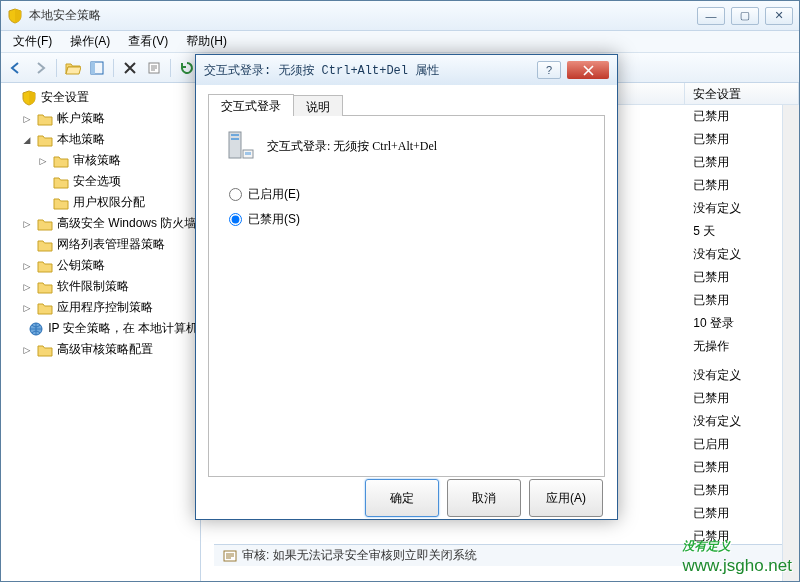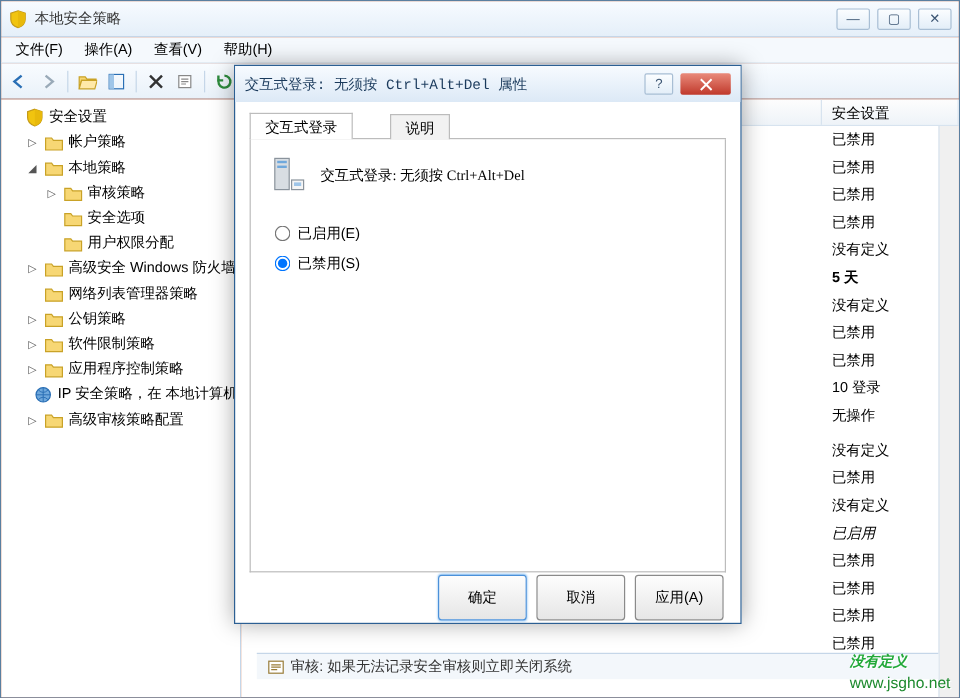--- a/index.html
+++ b/index.html
@@ -40,34 +40,34 @@
 
 
 .dialog { position:absolute; left:195px; top:54px; width:423px; height:466px; background:#fff; border:1px solid #2c5f93; box-shadow:0 0 18px rgba(0,0,0,0.35); z-index:10; }
 .dlg-title { height:30px; background:linear-gradient(#f7fbff,#dce9f6); display:flex; align-items:center; padding:0 8px; }
 .dlg-title .t { flex:1; color:#1a3a5c;font-family:Liberation Mono, monospace; }
 .dlg-help { width:24px; height:18px; border:1px solid #a8bed4; border-radius:2px; background:linear-gradient(#fbfdff,#e3eef8); display:flex; align-items:center; justify-content:center; margin-right:6px; font-size:11px; color:#3b5573; cursor:pointer;}
 .dlg-close { width:42px; height:18px; border-radius:2px; background:linear-gradient(#e98a7b,#c0392b); display:flex; align-items:center; justify-content:center; color:#fff; cursor:pointer; }
 .dlg-body { padding:8px 12px 0 12px; height:calc(100% - 30px - 42px); }
 .dlg-tabs { display:flex; border-bottom:1px solid #bcbcbc; height:23px; }
 .dlg-tab { padding:3px 12px 0 12px; border:1px solid #bcbcbc; border-bottom:none; background:#fff; position:relative; top:1px; margin-right:-1px; cursor:pointer; }
-.dlg-tab.inactive { background:#f2f2f2; top:2px; height:21px;margin-left:32px; }
+.dlg-tab.inactive { background:#f2f2f2; top:2px; height:21px; }
 .dlg-tabcontent { border:1px solid #bcbcbc; border-top:none; height:calc(100% - 23px); padding:14px; }
 .dlg-hdr { display:flex; align-items:center; gap:12px; margin-bottom:24px; }
 .dlg-icon { width:32px; height:32px; }
 .radio-group { margin-left:6px; }
 .radio-row { display:flex; align-items:center; gap:6px; margin-bottom:8px; }
 .dlg-footer { height:42px; display:flex; align-items:center; justify-content:flex-end; gap:8px; padding:0 14px; }
 .btn { min-width:74px; height:38px; border:1px solid #8a8a8a; border-radius:3px; background:linear-gradient(#fdfdfd,#e6e6e6); cursor:pointer; padding:4px 10px; }
 .btn.primary { border:1px solid #4a90d9; box-shadow:0 0 2px #6fb3f0; }
 
 .folder-icon svg, .ticon svg { display:block; }
 
 .watermark { position:absolute; right:8px; bottom:6px; font-size:22px; font-weight:800; color:#23a939; font-style:italic; z-index:20; text-shadow:1px 1px 0 #fff; }
-.watermark small { display:block; font-size:13px; font-weight:normal; color:#1d8a2e; font-style:normal; text-align:right; }
+.watermark small { display:block; font-size:17px; font-weight:normal; color:#1d8a2e; font-style:normal; text-align:right; }
 </style>
 </head>
 <body>
 
 <svg width="0" height="0" style="position:absolute">
   <defs>
     <g id="folder">
       <path d="M1 4 h5 l1.5 2 H15 v8 H1 z" fill="#f7d774" stroke="#c9a227"></path>
     </g>
     <g id="folder-open">
@@ -297,21 +297,21 @@
           <div class="list-row">
             <span style="width: 610px;"></span>
             <span style="width: 140px;">已禁用</span>
           </div>
           <div class="list-row">
             <span style="width: 610px;"></span>
             <span style="width: 140px;">没有定义</span>
           </div>
           <div class="list-row">
             <span style="width: 610px;"></span>
-            <span style="width: 140px; font-weight: bold;">5 天</span>
+            <span style="width: 140px;">5 天</span>
           </div>
           <div class="list-row">
             <span style="width: 610px;"></span>
             <span style="width: 140px;">没有定义</span>
           </div>
           <div class="list-row">
             <span style="width: 610px;"></span>
             <span style="width: 140px;">已禁用</span>
           </div>
           <div class="list-row">
@@ -337,21 +337,21 @@
           <div class="list-row">
             <span style="width: 610px;"></span>
             <span style="width: 140px;">已禁用</span>
           </div>
           <div class="list-row">
             <span style="width: 610px;"></span>
             <span style="width: 140px;">没有定义</span>
           </div>
           <div class="list-row">
             <span style="width: 610px;"></span>
-            <span style="width: 140px; font-style: italic;">已启用</span>
+            <span style="width: 140px;">已启用</span>
           </div>
           <div class="list-row">
             <span style="width: 610px;"></span>
             <span style="width: 140px;">已禁用</span>
           </div>
           <div class="list-row">
             <span style="width: 610px;"></span>
             <span style="width: 140px;">已禁用</span>
           </div>
           <div class="list-row">

